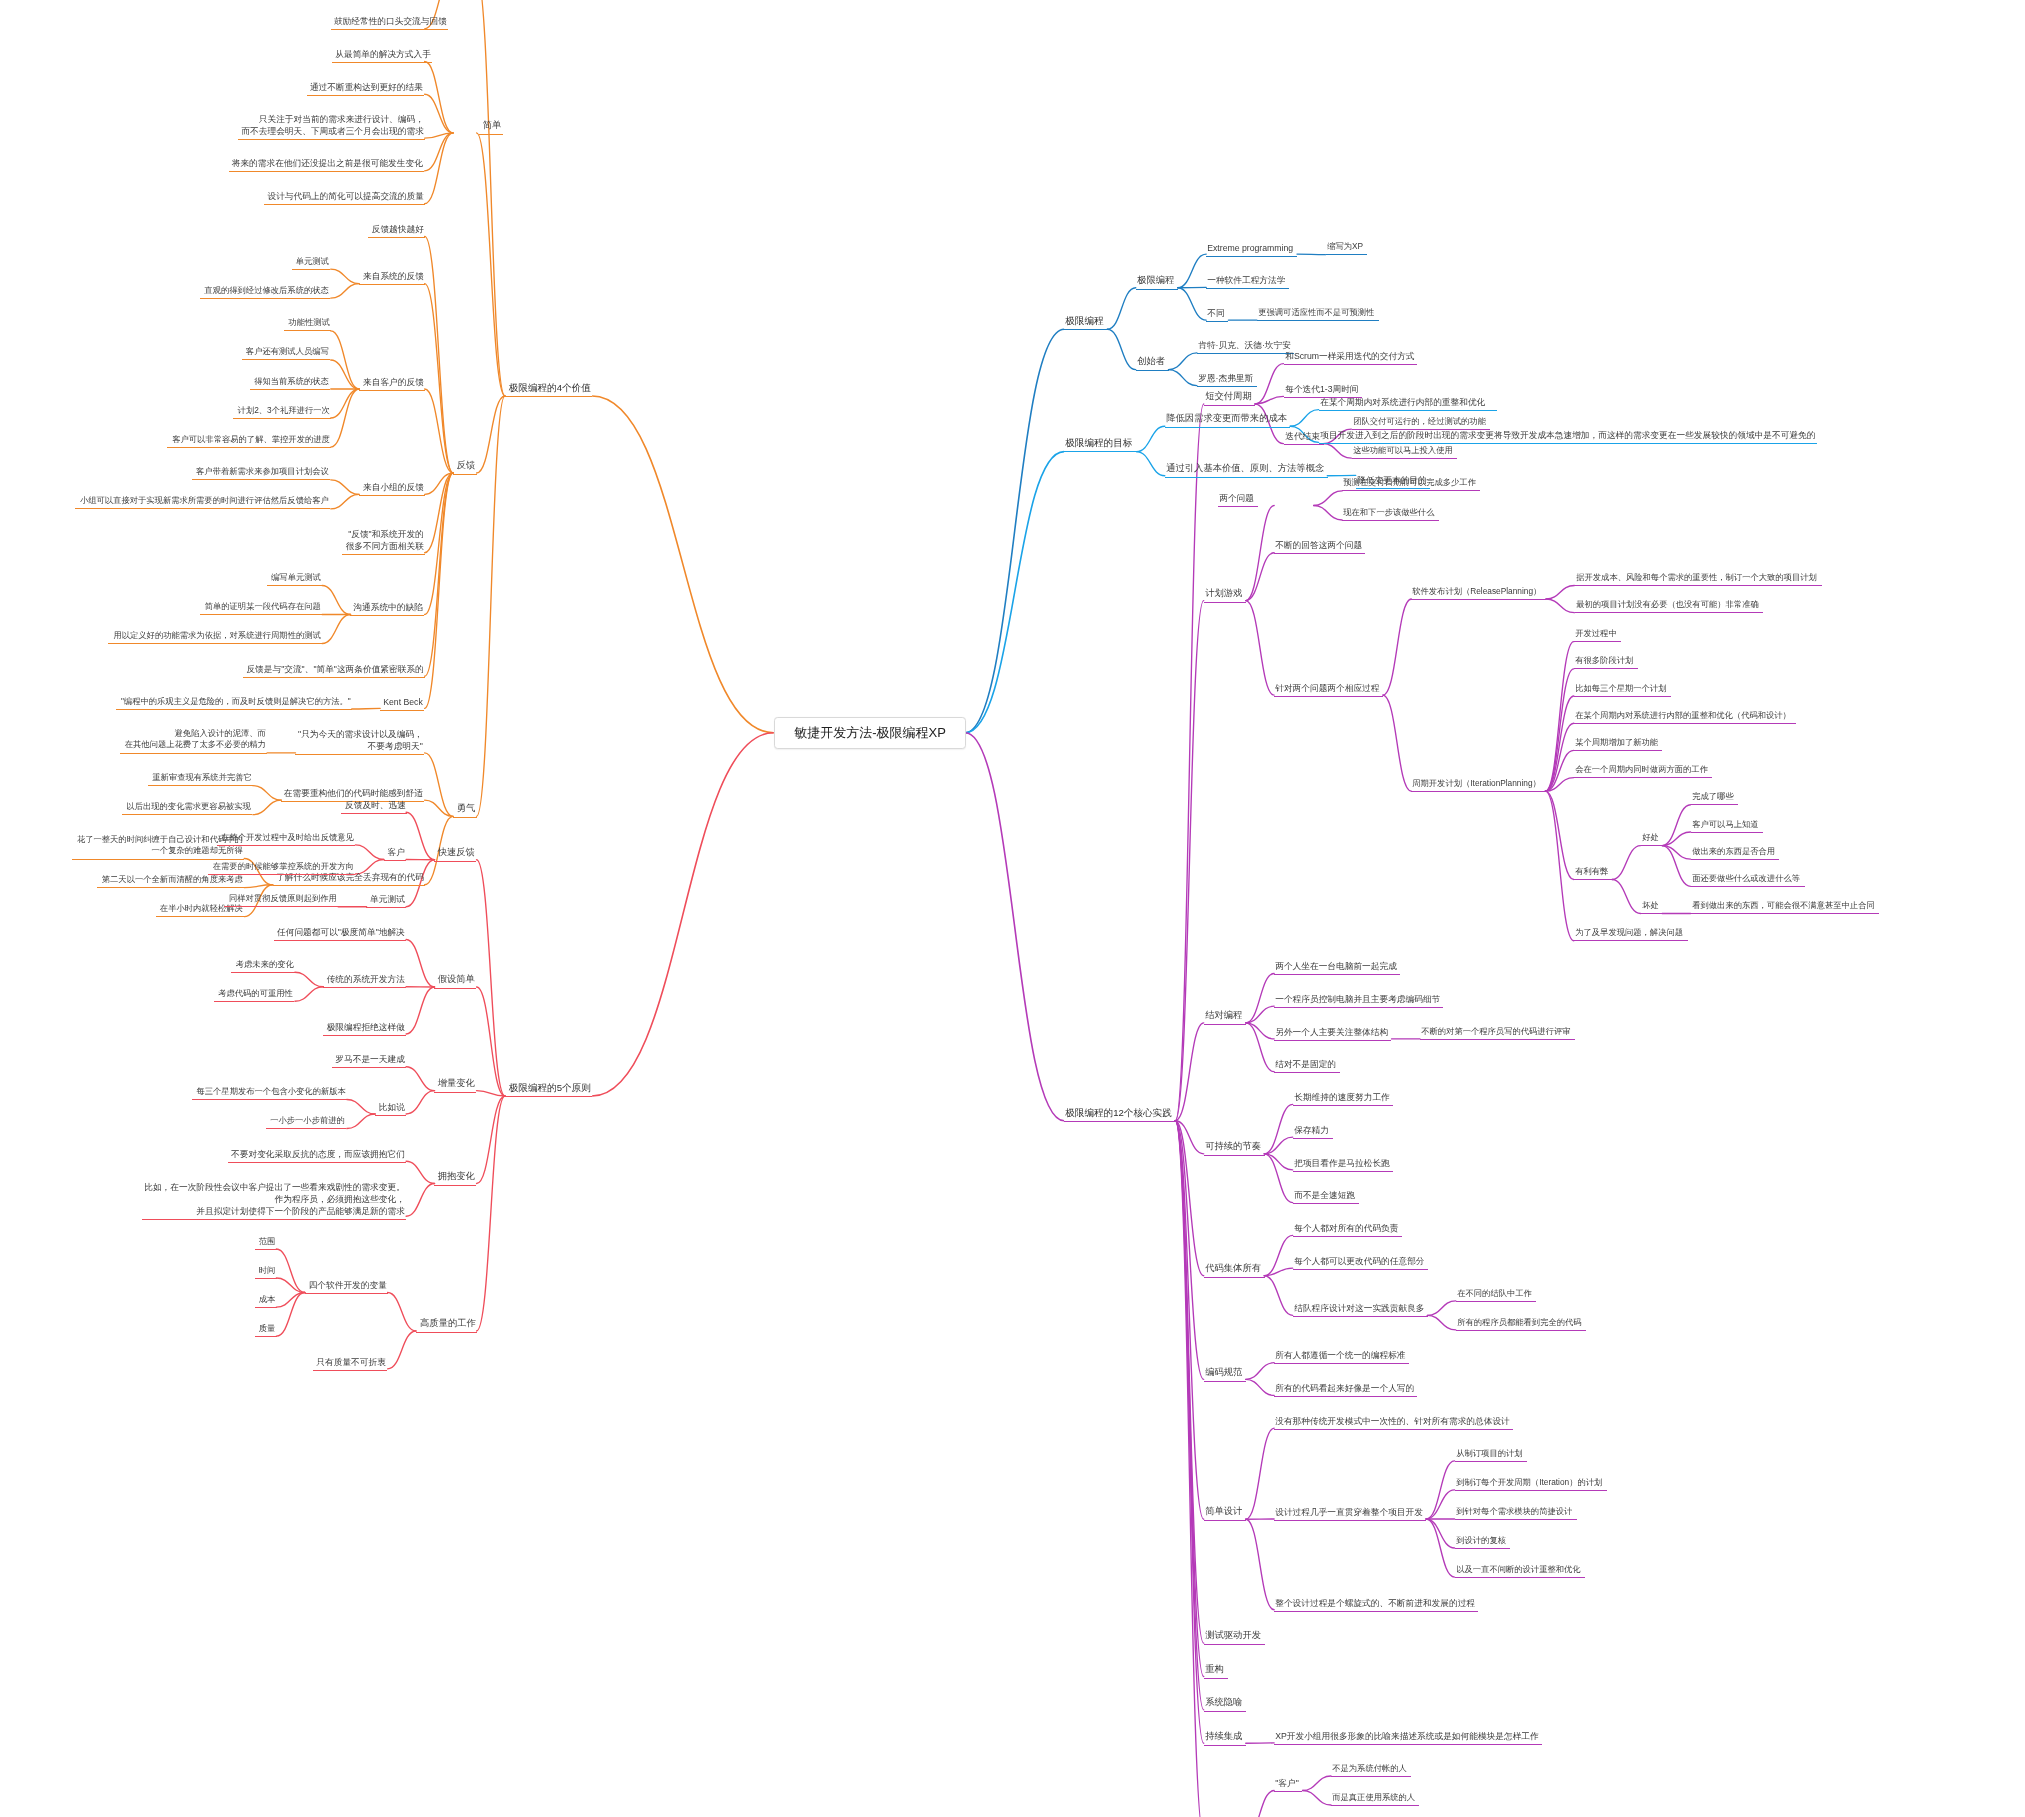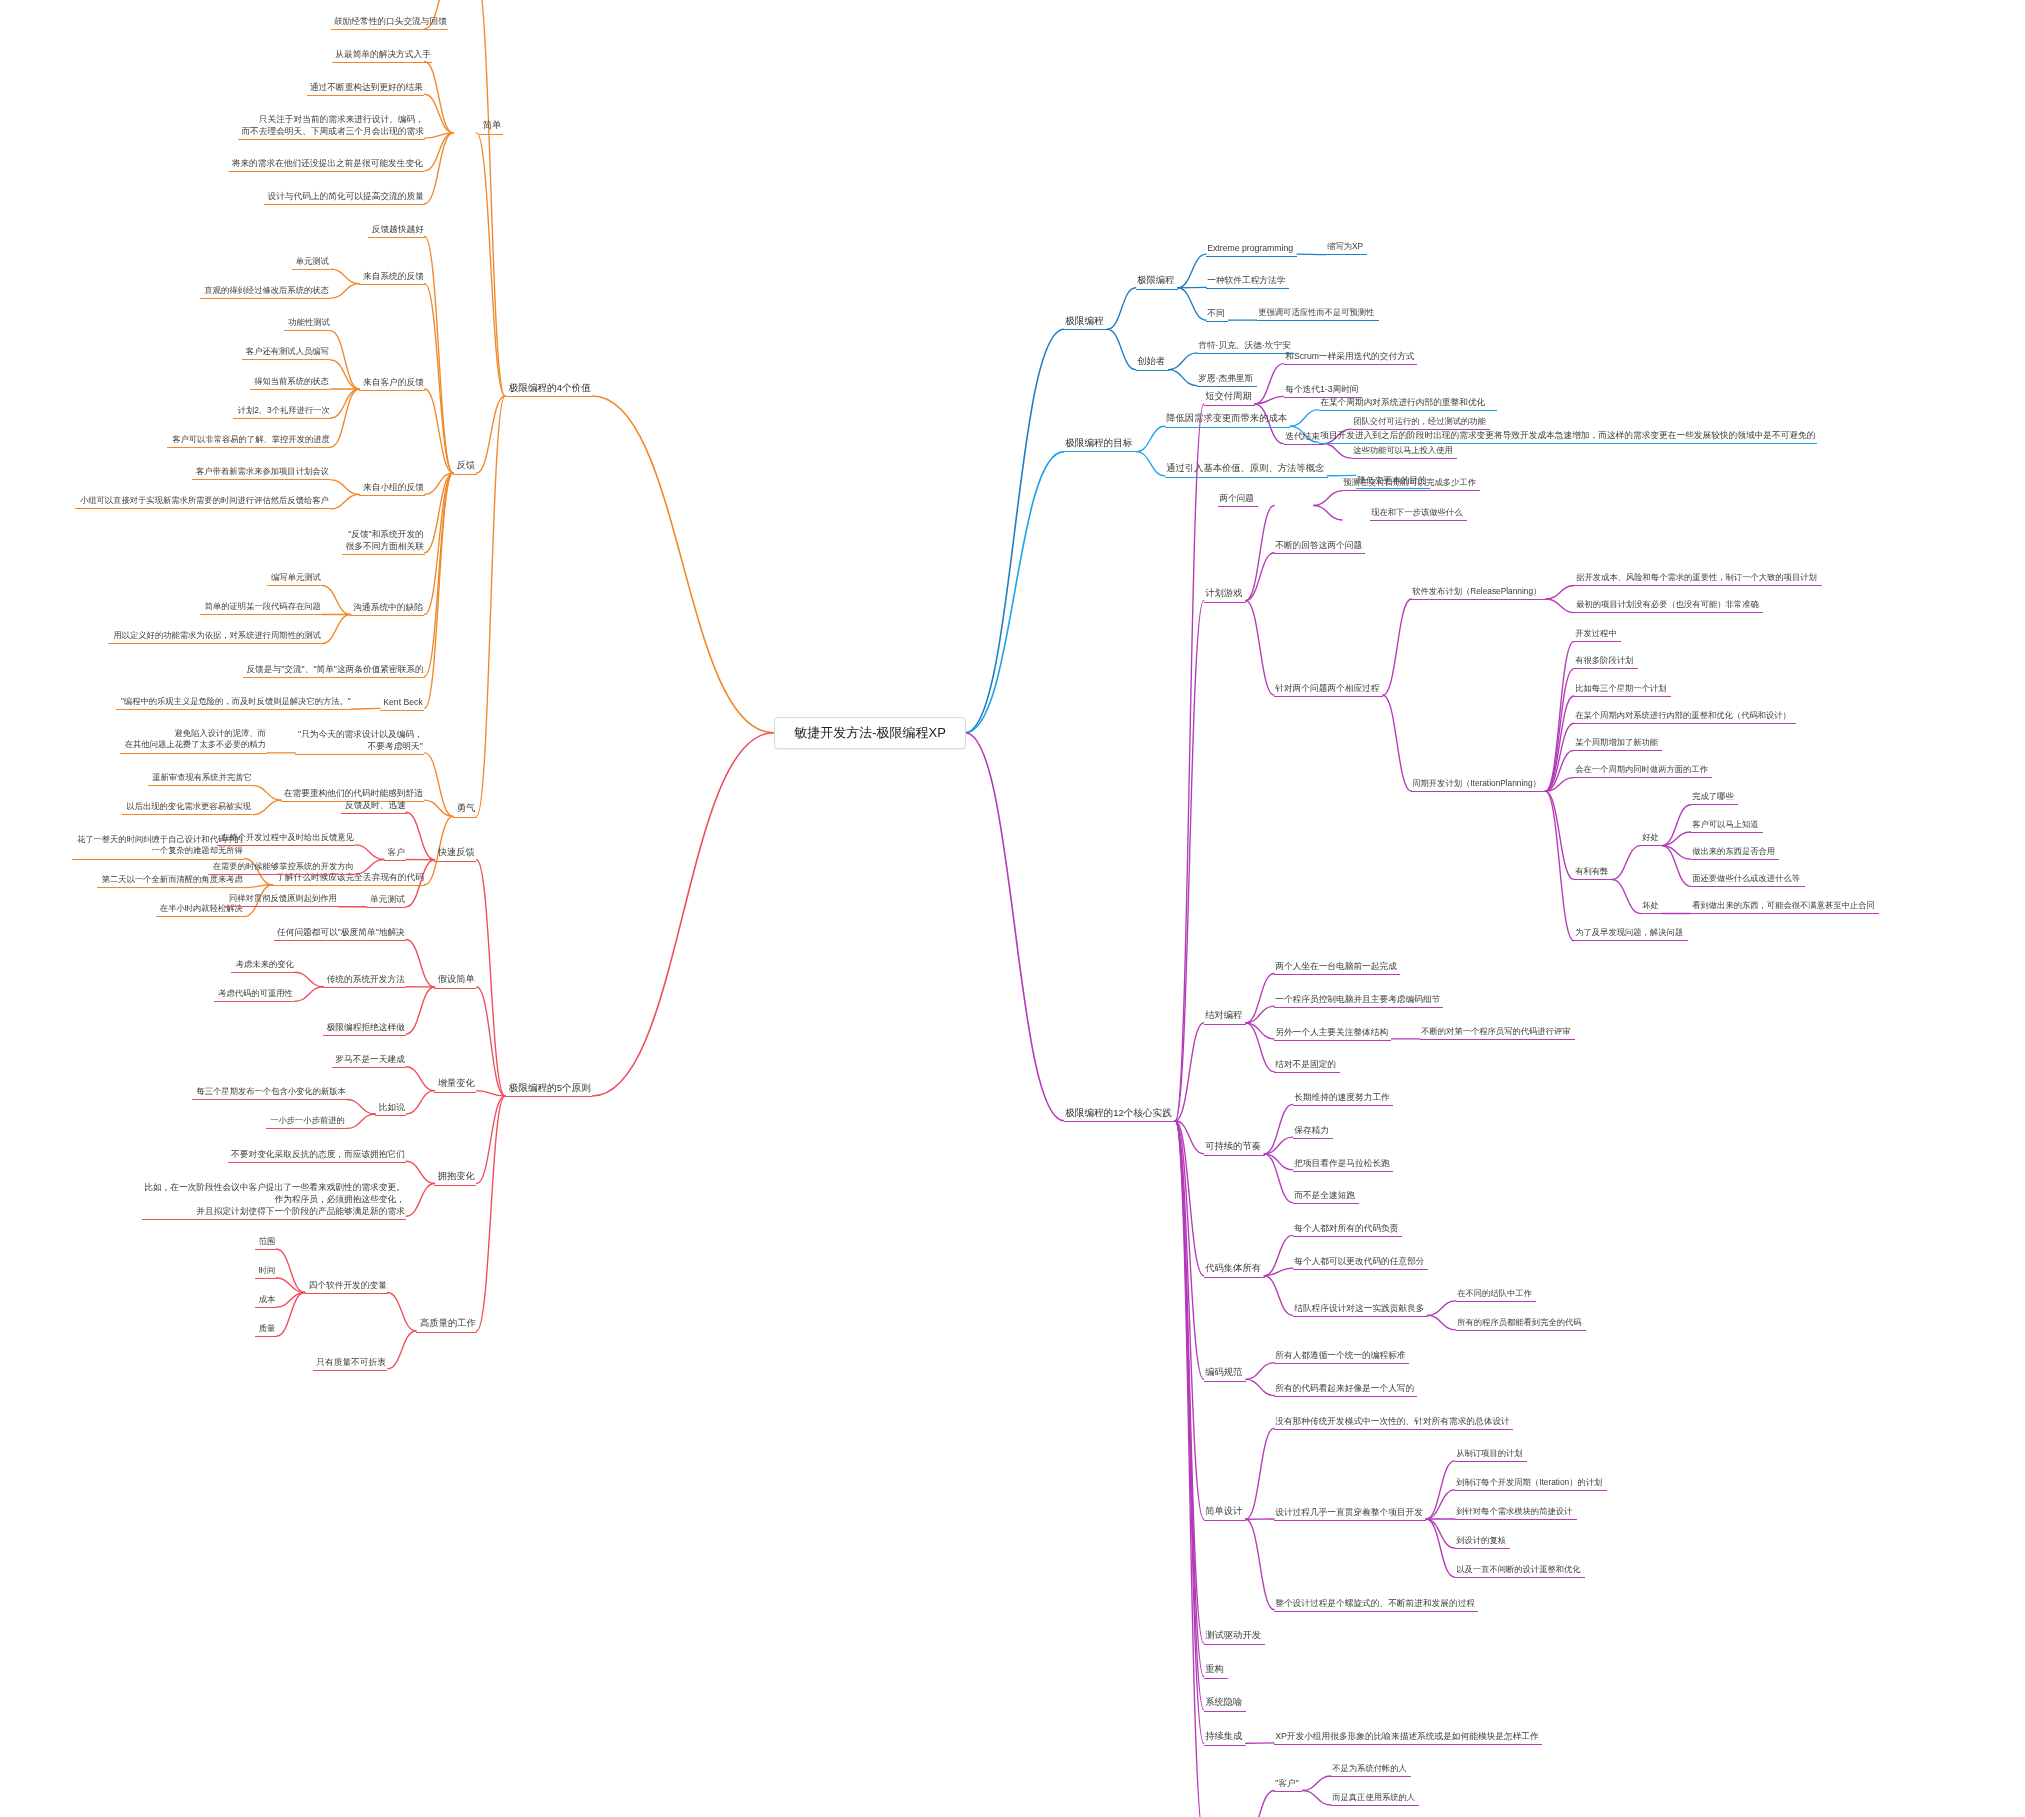--- a/index.html
+++ b/index.html
@@ -295,21 +295,21 @@
       <div class="node lbl l1 al" style="left: 1064px; top: 1106px; width: 111px; border-bottom: 1.4px solid rgb(180, 58, 184);"><span class="txt">极限编程的12个核心实践</span></div>
       <div class="node lbl big al" style="left: 1204px; top: 390px; width: 51px; border-bottom: 1.4px solid rgb(180, 58, 184);"><span class="txt">短交付周期</span></div>
       <div class="node lbl mid al" style="left: 1284px; top: 350px; width: 133px; border-bottom: 1.4px solid rgb(180, 58, 184);"><span class="txt">和Scrum一样采用迭代的交付方式</span></div>
       <div class="node lbl mid al" style="left: 1284px; top: 383px; width: 78px; border-bottom: 1.4px solid rgb(180, 58, 184);"><span class="txt">每个迭代1-3周时间</span></div>
       <div class="node lbl mid al" style="left: 1284px; top: 430px; width: 40px; border-bottom: 1.4px solid rgb(180, 58, 184);"><span class="txt">迭代结束</span></div>
       <div class="node lbl  al" style="left: 1352px; top: 416px; width: 138px; border-bottom: 1.4px solid rgb(180, 58, 184);"><span class="txt">团队交付可运行的，经过测试的功能</span></div>
       <div class="node lbl  al" style="left: 1352px; top: 445px; width: 105px; border-bottom: 1.4px solid rgb(180, 58, 184);"><span class="txt">这些功能可以马上投入使用</span></div>
       <div class="node lbl big al" style="left: 1204px; top: 587px; width: 42px; border-bottom: 1.4px solid rgb(180, 58, 184);"><span class="txt">计划游戏</span></div>
       <div class="node lbl mid al" style="left: 1218px; top: 492px; width: 40px; border-bottom: 1.4px solid rgb(180, 58, 184);"><span class="txt">两个问题</span></div>
       <div class="node lbl  al" style="left: 1342px; top: 477px; width: 138px; border-bottom: 1.4px solid rgb(180, 58, 184);"><span class="txt">预测在交付日期前可以完成多少工作</span></div>
-      <div class="node lbl  al" style="left: 1342px; top: 507px; width: 97px; border-bottom: 1.4px solid rgb(180, 58, 184); margin-left: 28px;"><span class="txt">现在和下一步该做些什么</span></div>
+      <div class="node lbl  al" style="left: 1342px; top: 507px; width: 97px; border-bottom: 1.4px solid rgb(180, 58, 184);"><span class="txt">现在和下一步该做些什么</span></div>
       <div class="node lbl mid al" style="left: 1274px; top: 539px; width: 91px; border-bottom: 1.4px solid rgb(180, 58, 184);"><span class="txt">不断的回答这两个问题</span></div>
       <div class="node lbl mid al" style="left: 1274px; top: 682px; width: 109px; border-bottom: 1.4px solid rgb(180, 58, 184);"><span class="txt">针对两个问题两个相应过程</span></div>
       <div class="node lbl  al" style="left: 1411px; top: 586px; width: 135px; border-bottom: 1.4px solid rgb(180, 58, 184);"><span class="txt">软件发布计划（ReleasePlanning）</span></div>
       <div class="node lbl  al" style="left: 1575px; top: 572px; width: 247px; border-bottom: 1.4px solid rgb(180, 58, 184);"><span class="txt">据开发成本、风险和每个需求的重要性，制订一个大致的项目计划</span></div>
       <div class="node lbl  al" style="left: 1575px; top: 599px; width: 188px; border-bottom: 1.4px solid rgb(180, 58, 184);"><span class="txt">最初的项目计划没有必要（也没有可能）非常准确</span></div>
       <div class="node lbl  al" style="left: 1411px; top: 778px; width: 134px; border-bottom: 1.4px solid rgb(180, 58, 184);"><span class="txt">周期开发计划（IterationPlanning）</span></div>
       <div class="node lbl  al" style="left: 1574px; top: 628px; width: 47px; border-bottom: 1.4px solid rgb(180, 58, 184);"><span class="txt">开发过程中</span></div>
       <div class="node lbl  al" style="left: 1574px; top: 655px; width: 64px; border-bottom: 1.4px solid rgb(180, 58, 184);"><span class="txt">有很多阶段计划</span></div>
       <div class="node lbl  al" style="left: 1574px; top: 683px; width: 97px; border-bottom: 1.4px solid rgb(180, 58, 184);"><span class="txt">比如每三个星期一个计划</span></div>
       <div class="node lbl  al" style="left: 1574px; top: 710px; width: 222px; border-bottom: 1.4px solid rgb(180, 58, 184);"><span class="txt">在某个周期内对系统进行内部的重整和优化（代码和设计）</span></div>

